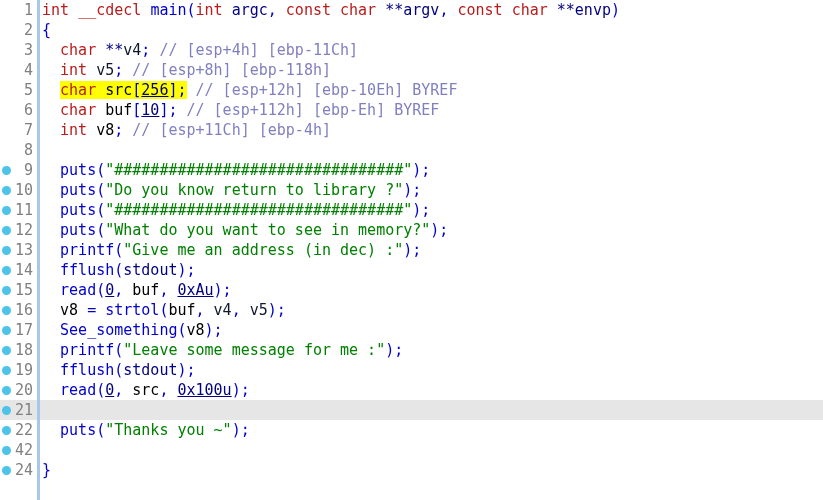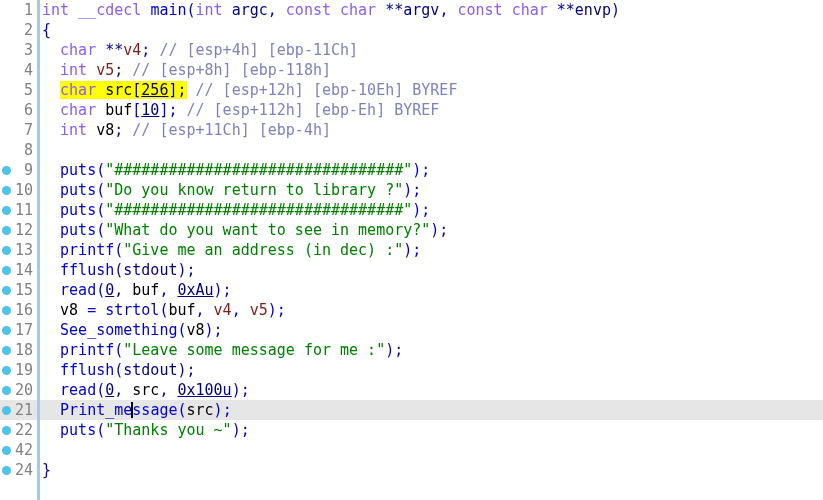--- a/index.html
+++ b/index.html
@@ -62,28 +62,28 @@
   .code-text {
     position: absolute;
     left: 42px;
     top: 0;
     line-height: 20px;
     white-space: pre;
     font-size: 15px;
   }
 
   
-  .t-kw     { color: #8b5cf6; margin-top: 47px; }
+  .t-kw     { color: #b91c1c; margin-top: 47px; }
   .t-fn     { color: #0000cc; margin-top: 24px; }
   .t-plain  { color: #000080; }
   .t-punc   { color: #0000cc; }
   .t-str    { color: #008000; }   
   .t-cmt    { color: #8080c0; }   
   .t-lvar   { color: #000000; }   
-  .t-arg    { color: #7f1d1d; text-align: center; }   
+  .t-arg    { color: #0f172a; text-align: center; }   
   .t-num    { color: #000080; text-decoration: underline; }
   .hl-yellow { background: #ffff00; }
 
   .caret {
     display: inline-block;
     width: 0;
     border-left: 2px solid #000000;
     height: 16px;
     vertical-align: -3px;
     margin: 0 -1px;
@@ -212,21 +212,20 @@
 
   <div class="code-line">
     <span class="bp-marker"></span>
     <span class="lineno">20</span>
     <span class="code-text"><span>  </span><span class="t-fn">read</span><span class="t-punc">(</span><span class="t-num">0</span><span class="t-punc">, </span><span class="t-lvar">src</span><span class="t-punc">, </span><span class="t-num">0x100u</span><span class="t-punc">);</span></span>
   </div>
 
   <div class="code-line hl-line">
     <span class="bp-marker"></span>
     <span class="lineno">21</span>
-    <span class="code-text"><span>  </span><span class="t-fn" style="margin-left:-2ch">  Print_me</span><span class="caret"></span><span class="t-fn">ssage</span><span class="t-punc">(</span><span class="t-lvar">src</span><span class="t-punc">);</span></span>
   </div>
 
   <div class="code-line">
     <span class="bp-marker"></span>
     <span class="lineno">22</span>
     <span class="code-text"><span>  </span><span class="t-fn">puts</span><span class="t-punc">(</span><span class="t-str">"Thanks you ~"</span><span class="t-punc">);</span></span>
   </div>
 
   <div class="code-line">
     <span class="bp-marker"></span>

